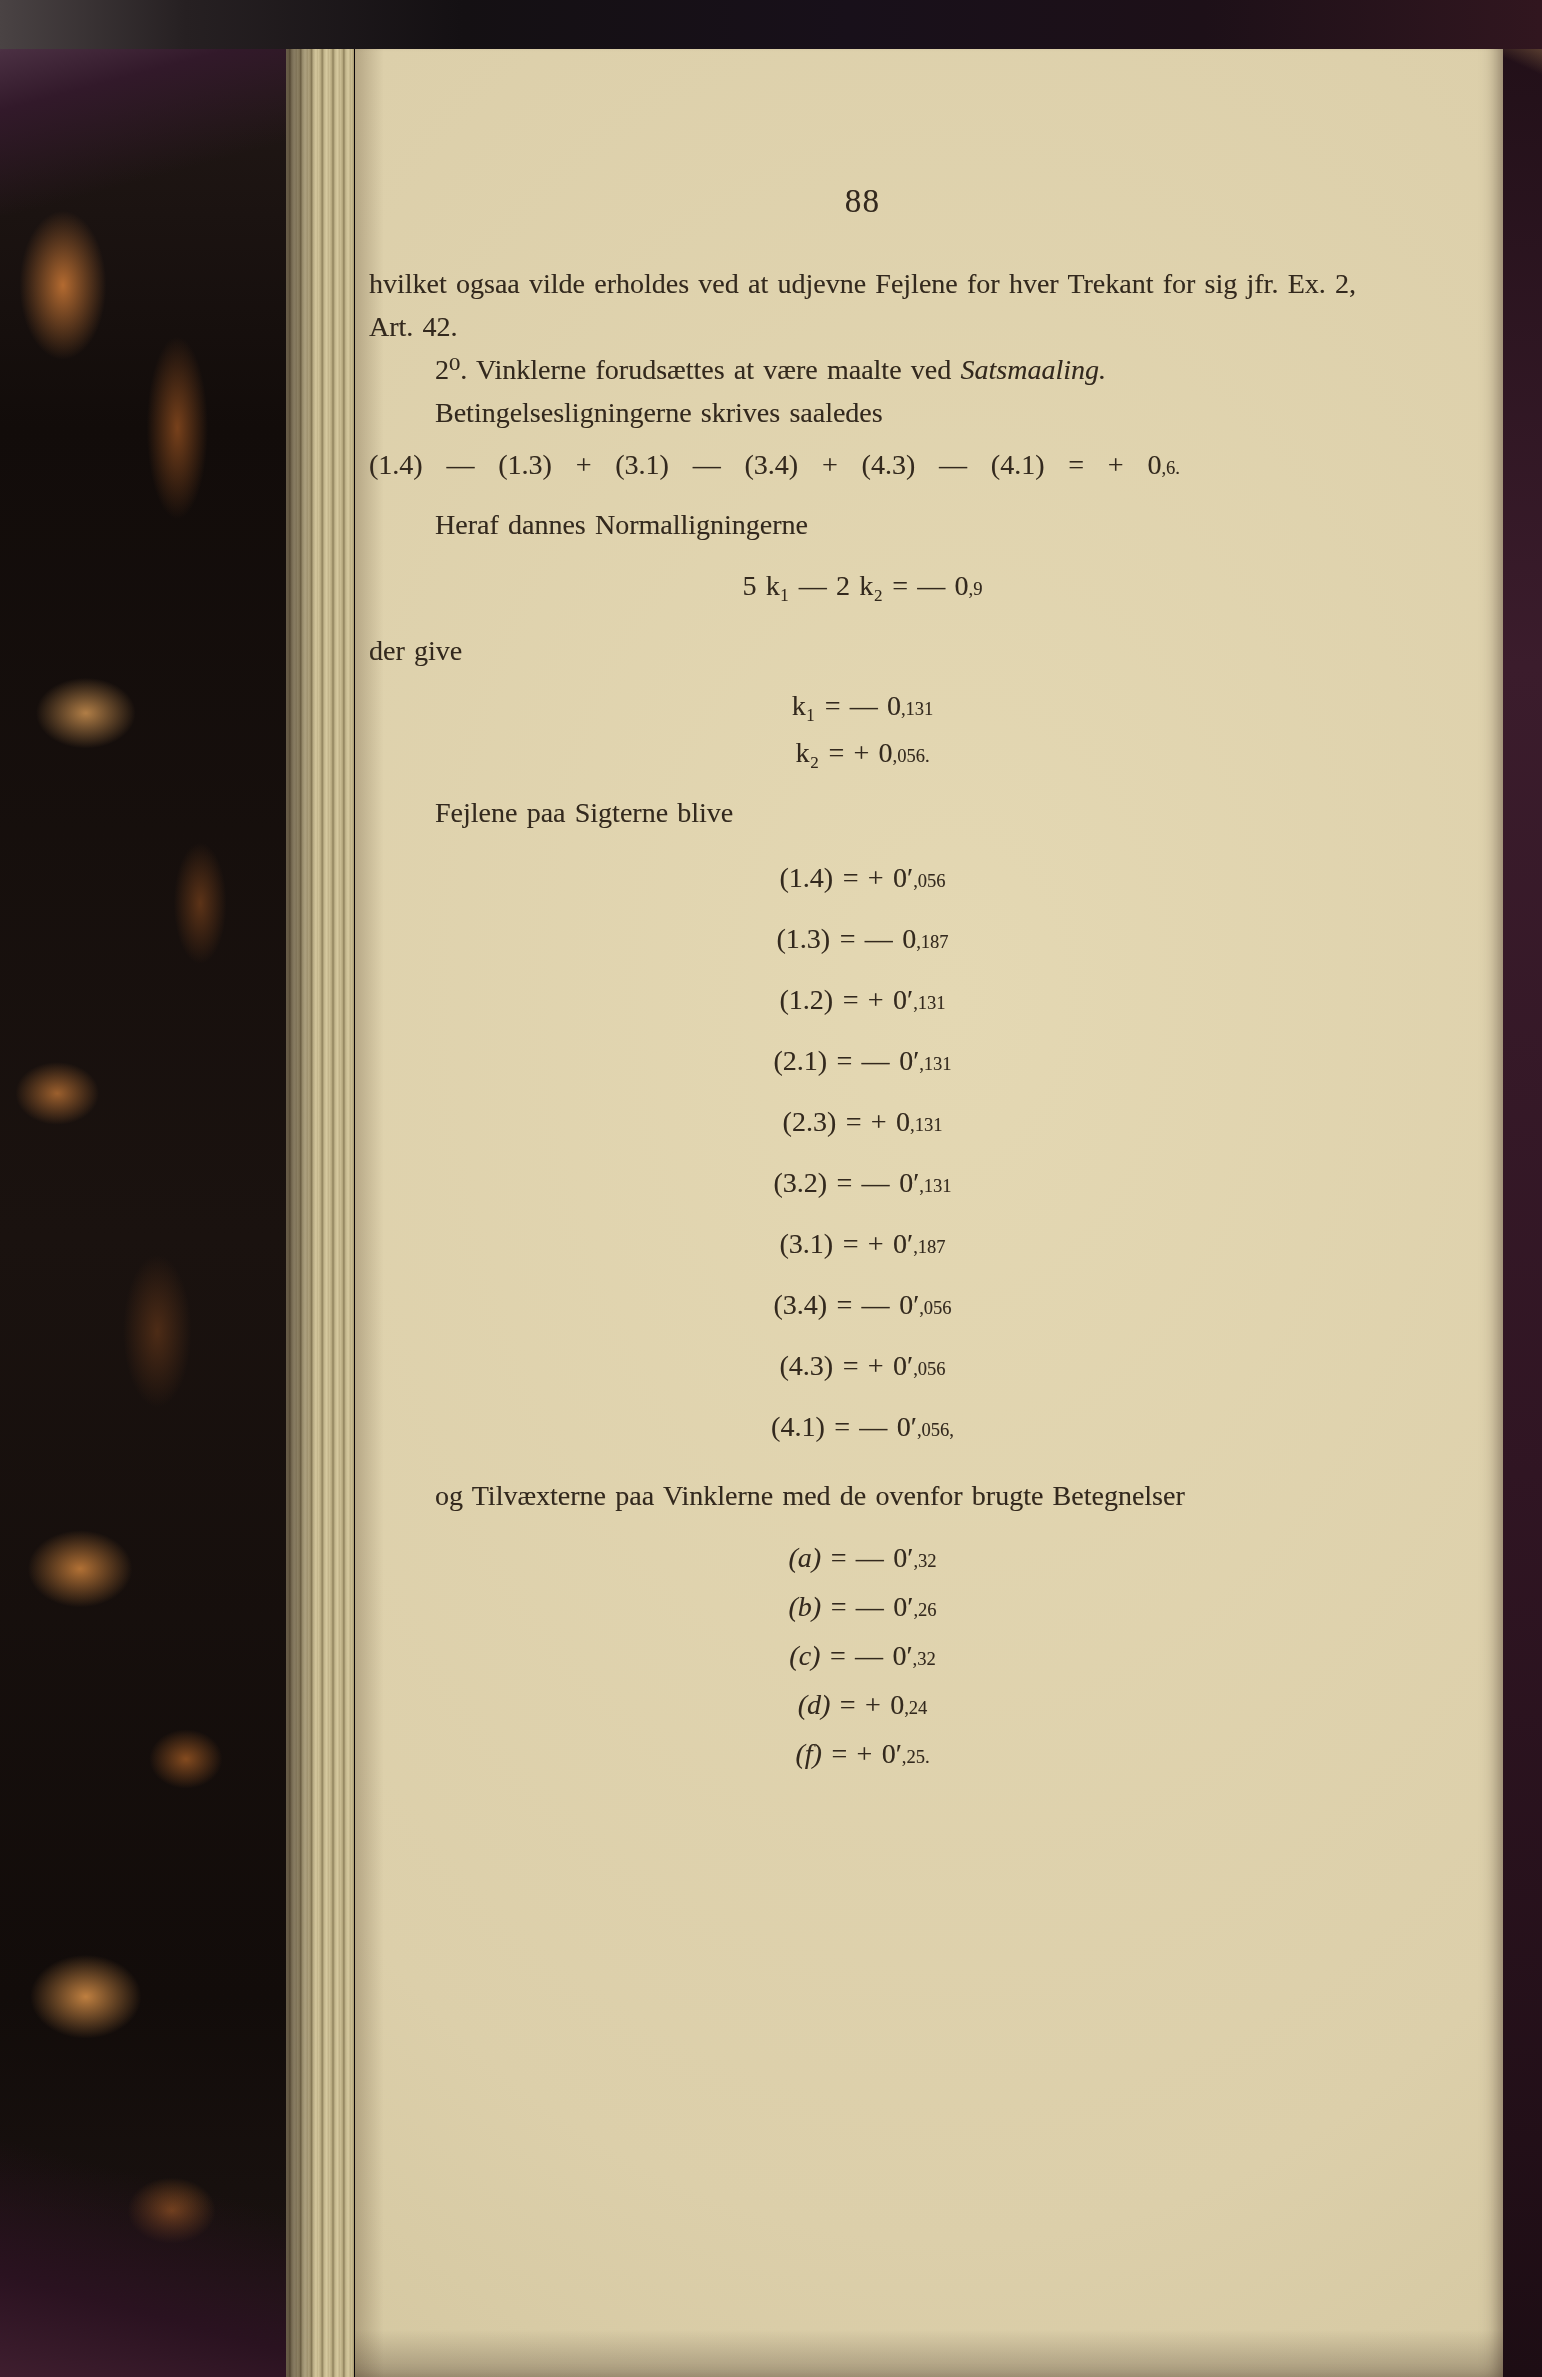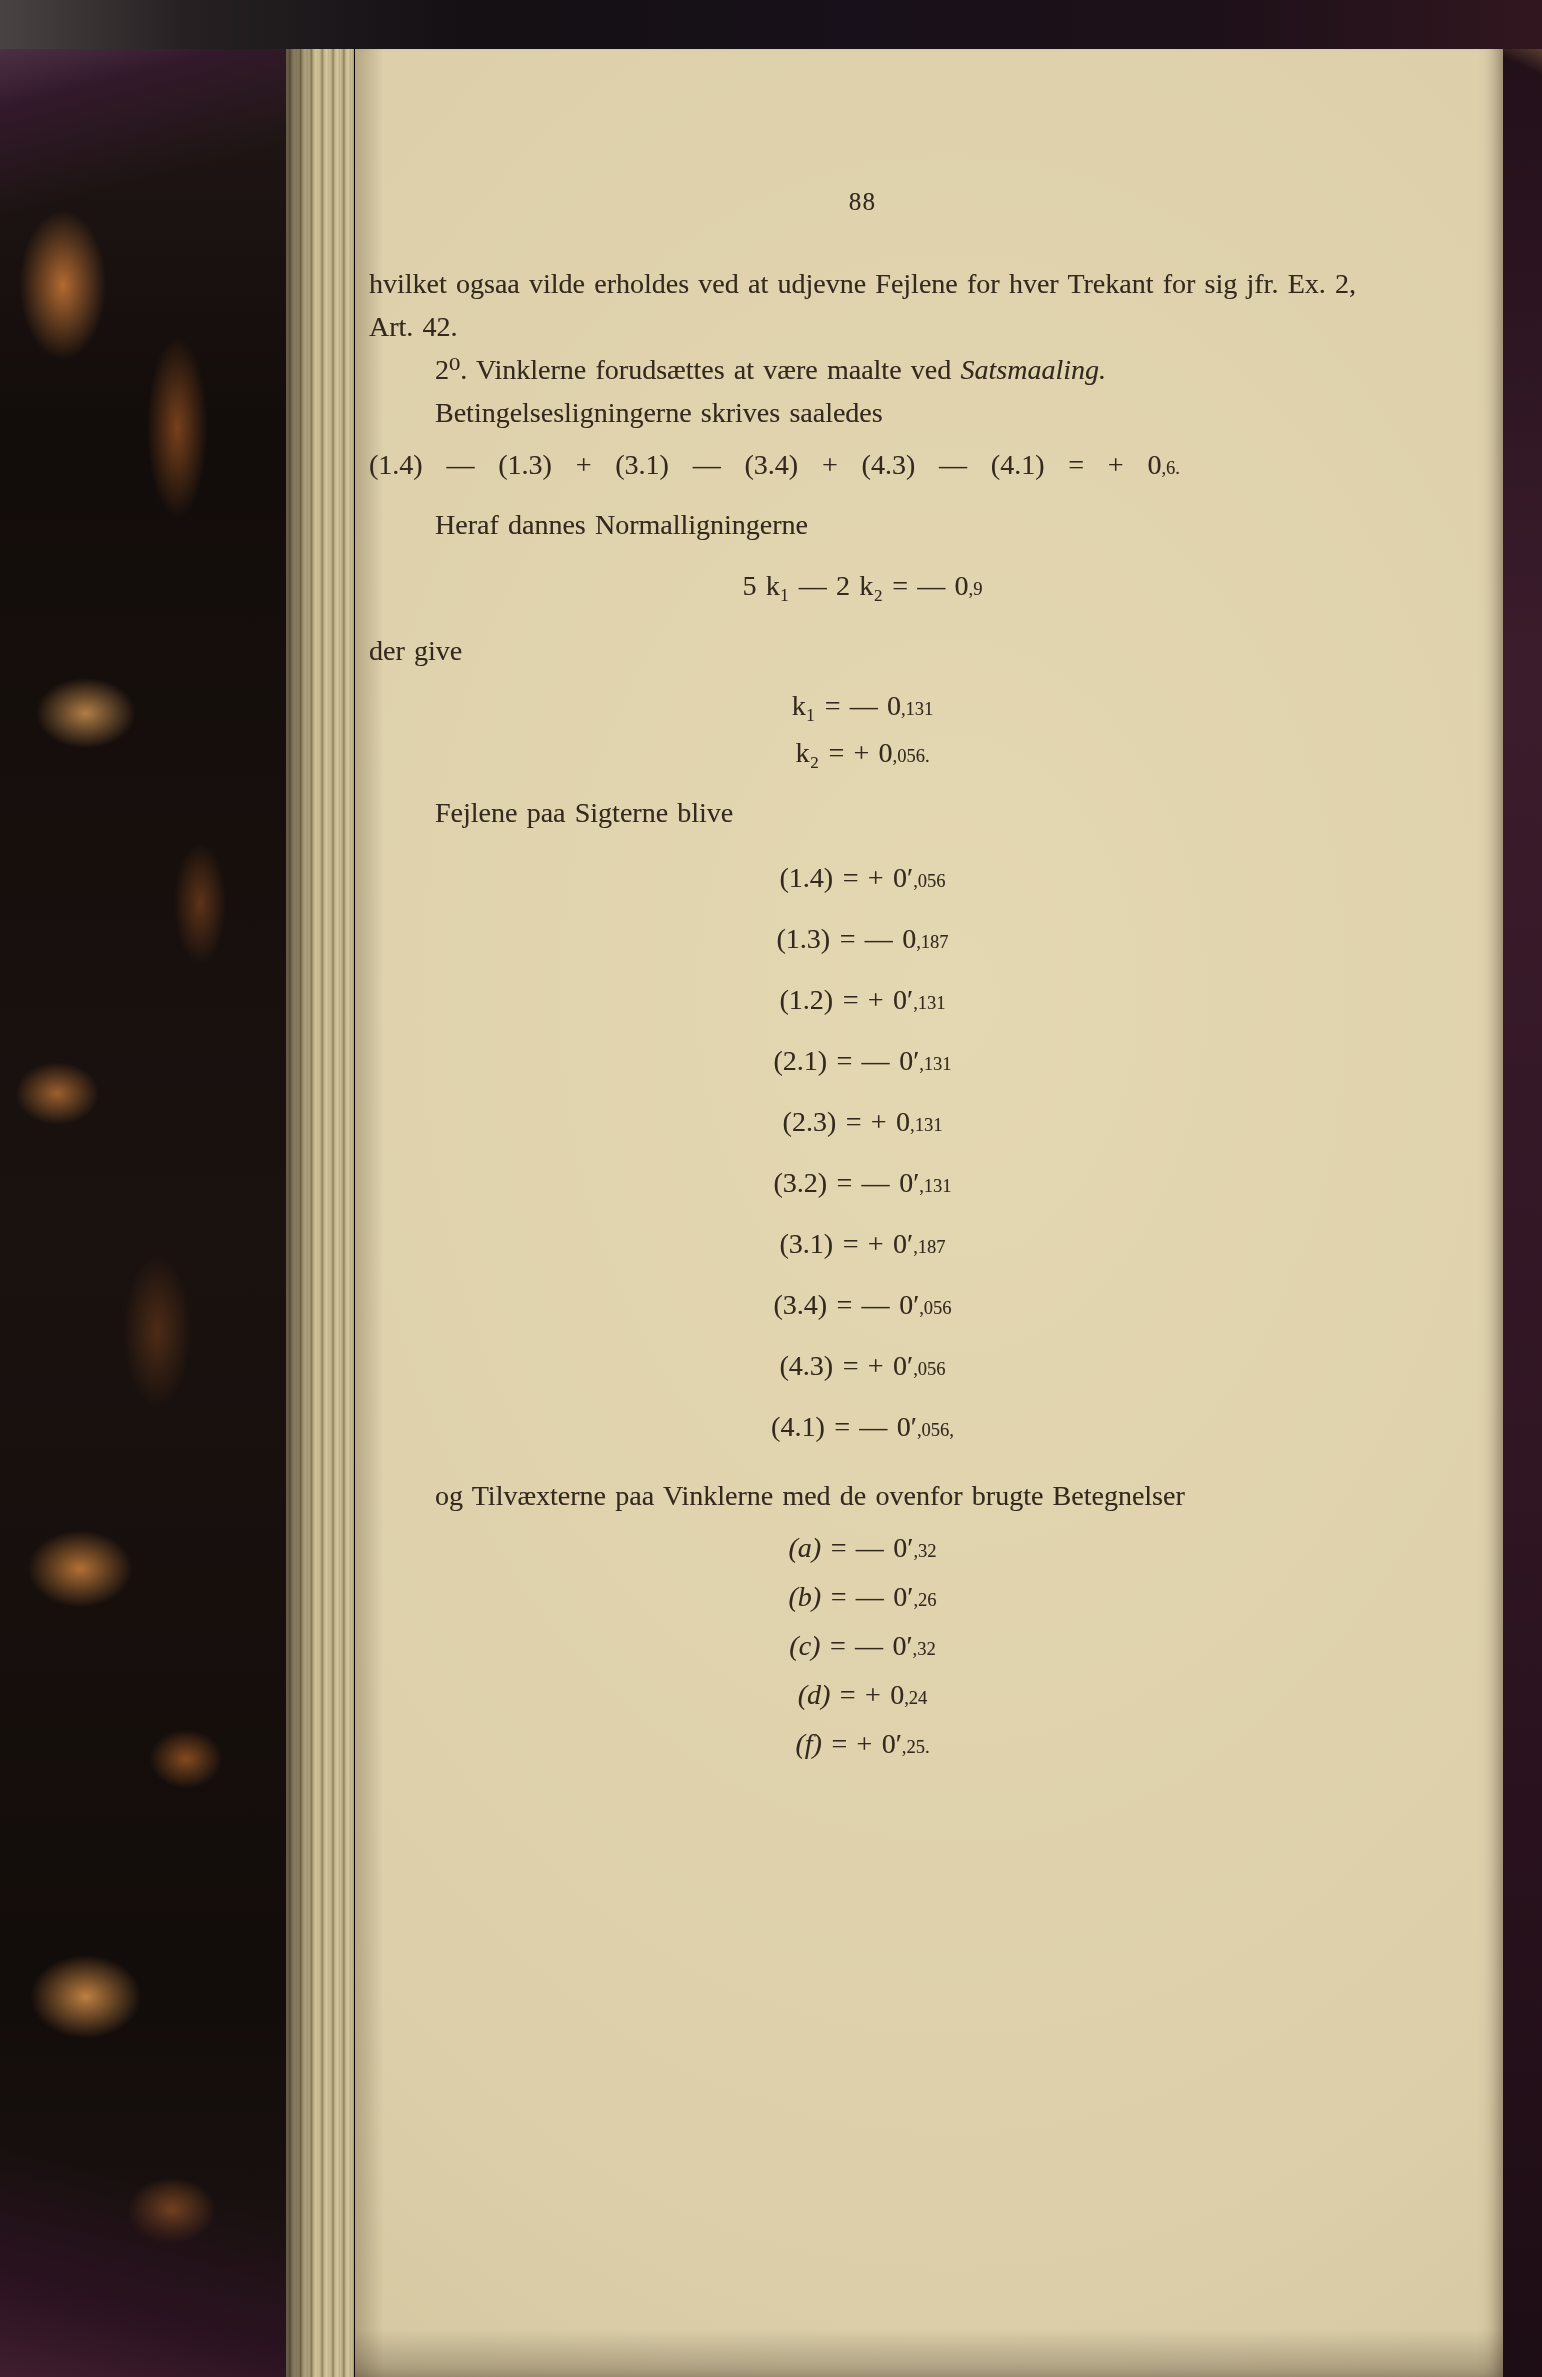--- a/index.html
+++ b/index.html
@@ -63,38 +63,38 @@
   .right-band::before{
     content:"";position:absolute;left:0;top:0;width:100%;height:139px;
     background:linear-gradient(205deg,#b98d58 0%,rgba(120,70,50,0) 48%);
   }
   
   .page-inner{
     position:relative;padding:180px 147px 0 14px;
     color:#33291e;font-size:28px;line-height:43px;word-spacing:.08em;
     text-shadow:0.2px 0.2px 0.4px rgba(52,40,24,.3);
   }
-  .page-number{text-align:center;font-size:25px;line-height:43px;margin:0 0 39px 0;letter-spacing:1.3px;}
+  .page-number{text-align:center;font-size:33px;line-height:43px;margin:0 0 39px 0;letter-spacing:1.3px;}
   p.para{margin:0;}
   .justify{text-align:justify;}
   .indent{text-indent:66px;}
   .italic{font-style:italic;}
   .frac{font-size:.66em;}
   .eq-line span + span{margin-left:.34em;}
   .eq-line span.frac{margin-left:0;}
   .cond-block{margin:9px 0 12.7px 0;word-spacing:.6em;}
   .cond-block .eq-line{line-height:43px;}
   .eq-center{text-align:center;}
   .norm-list{margin:14px 0;}
   .norm-list .eq-line{line-height:51px;}
   .kval-list{margin:12.7px 0;}
   .kval-list .eq-line{line-height:44px;}
   .sight-list{margin:15px 0;}
   .sight-list .eq-line{line-height:57px;}
-  .incr-list{margin:8px 0;}
+  .incr-list{margin:18px 0;}
   .incr-list .eq-line{line-height:46px;}
   .incr-list .lbl{font-style:italic;}
 </style>
 </head>
 <body>
 
 <div class="scene">
   <div class="cover-left"></div>
   <div class="page-stack"></div>
   <div class="right-band"></div>

